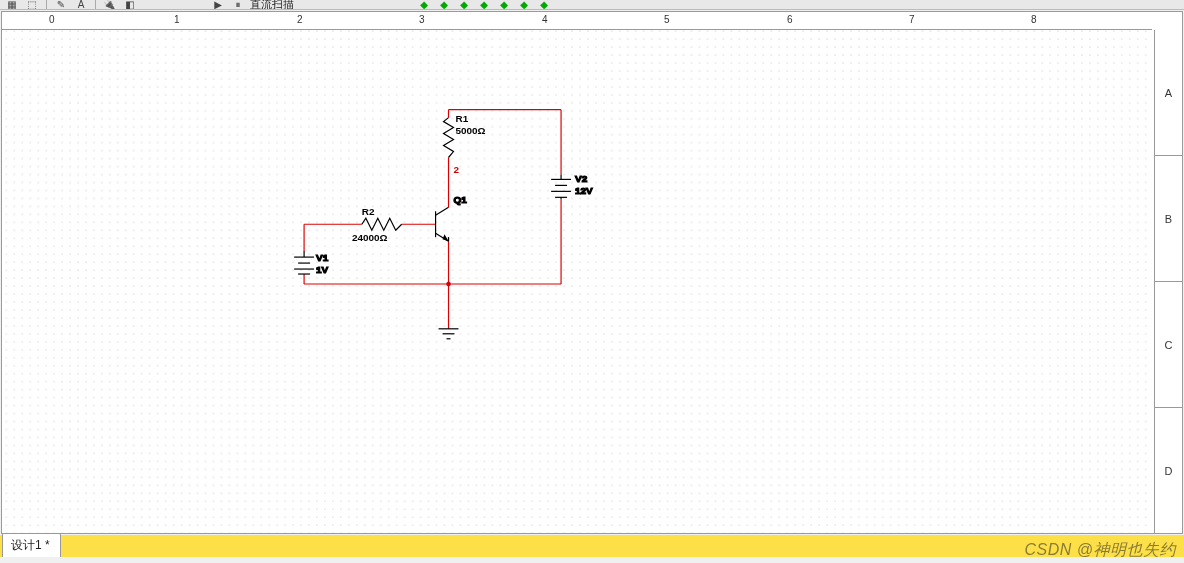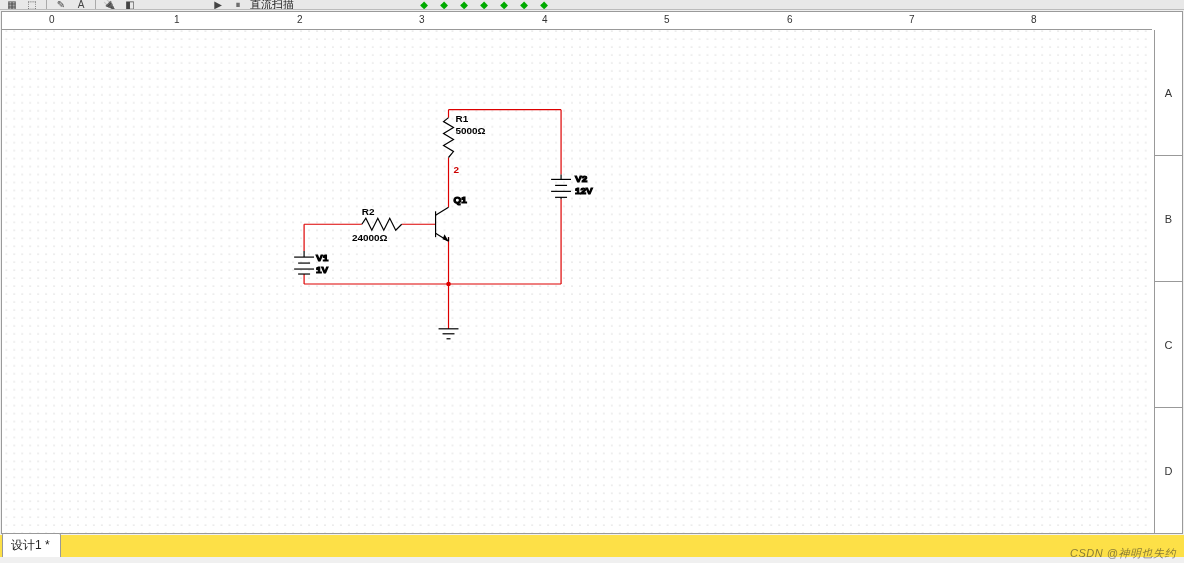--- a/index.html
+++ b/index.html
@@ -88,21 +88,21 @@
     border:1px solid #999;
     border-bottom:none;
     padding:3px 10px 3px 8px;
     font-size:12px;
     color:#222;
     border-radius:2px 2px 0 0;
   }
   .watermark{
     position:absolute;
     right:8px;bottom:2px;
-    font-size:11px;
+    font-size:16px;
     color:rgba(40,40,40,0.55);
     font-family:Arial,sans-serif;
     font-style:italic;
     letter-spacing:0.5px;
   }
   .comp-label{
     font:bold 10px Arial;
     fill:#000;
   }
   .net-label{

